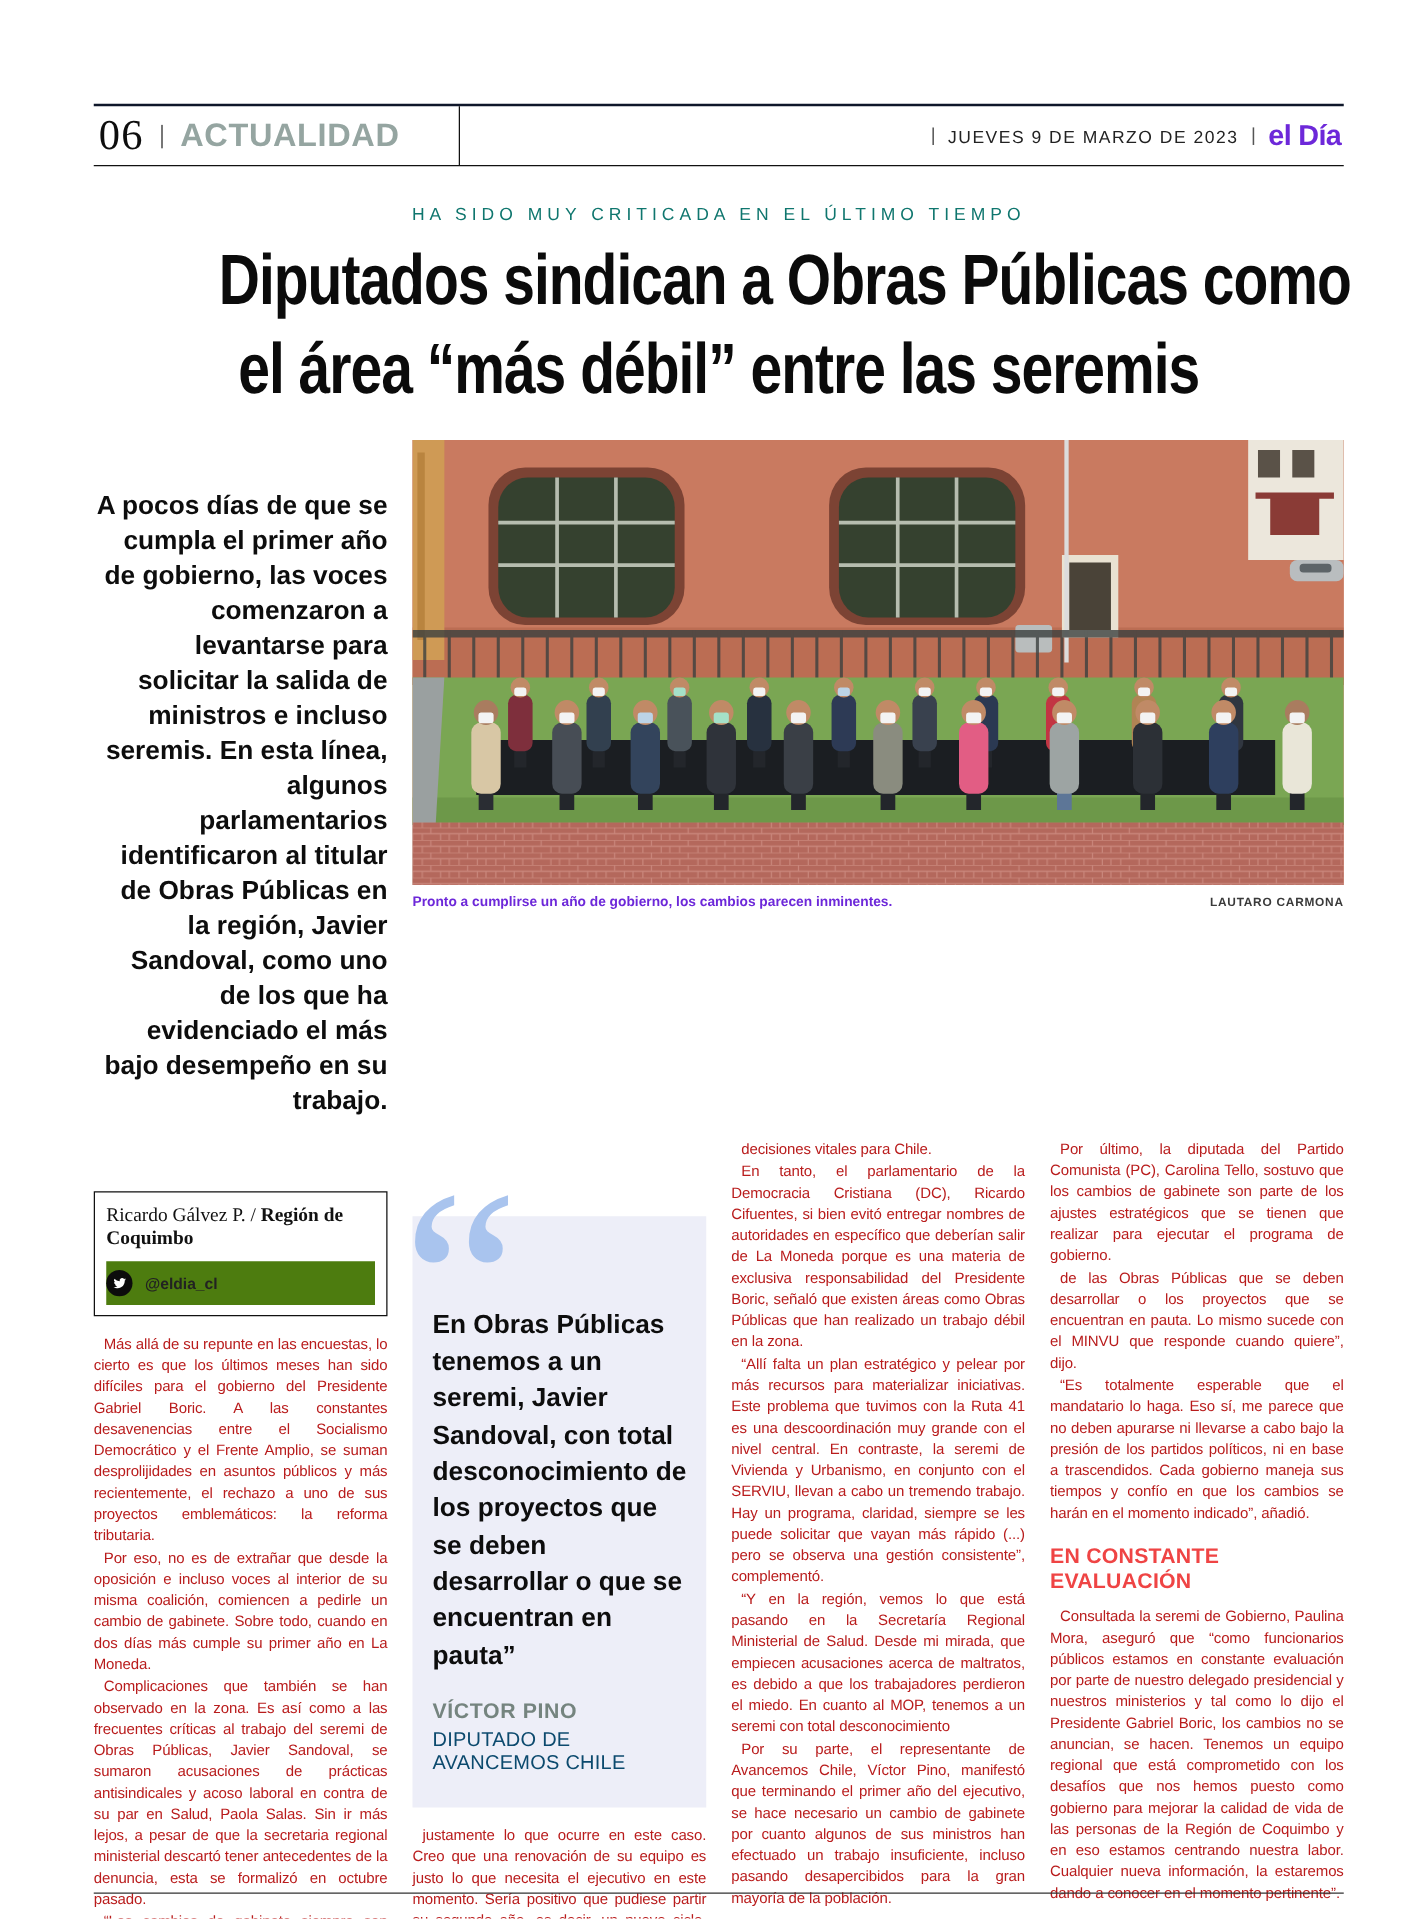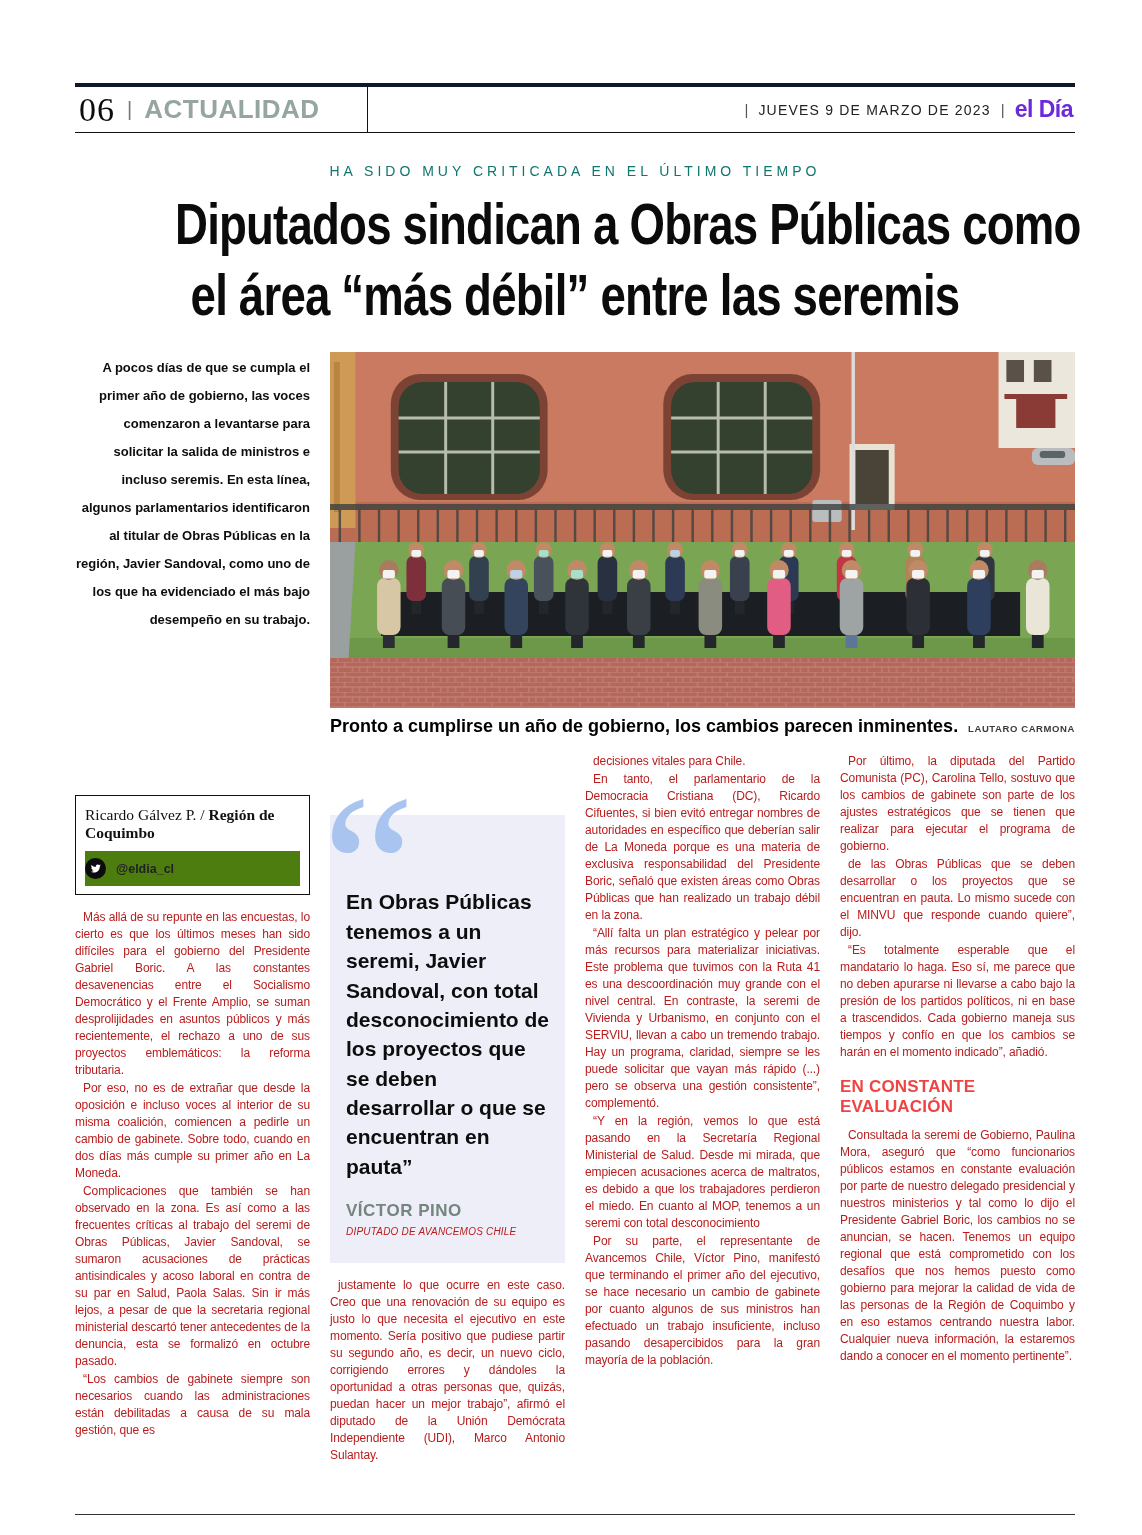--- a/index.html
+++ b/index.html
@@ -2,45 +2,45 @@
 <html lang="es"><head>
 <meta charset="utf-8">
 <style>
   * { margin:0; padding:0; box-sizing:border-box; }
   html,body { background:#ffffff; }
   body { font-family:"Liberation Sans", sans-serif; color:#111; }
   .page { position:relative; width:1142px; height:1535px; background:#fff; overflow:hidden; }
   .inner { position:absolute; left:75px; right:67px; top:0; }
 
   
-  .masthead { margin-top:83px; border-top:4px solid #0f172a; border-bottom:1.5px solid #111;
+  .masthead { margin-top:83px; border-top:2px solid #0f172a; border-bottom:1.5px solid #111;
               height:50px; display:flex; align-items:stretch; }
   .mast-left { width:293px; border-right:1.5px solid #111; display:flex; align-items:center; gap:12px; padding-left:4px; }
   .page-num { font-family:"Liberation Serif", serif; font-size:34px; font-weight:400; letter-spacing:1px; color:#0d0d0d; }
   .mast-sep { color:#777; font-size:20px; font-weight:300; }
   .section-name { font-size:26px; font-weight:700; color:#95a5a1; letter-spacing:.5px; }
   .mast-right { flex:1; display:flex; align-items:center; justify-content:flex-end; gap:10px; padding-right:2px; }
   .date-sep { color:#555; font-size:15px; }
   .issue-date { font-size:14px; letter-spacing:1.2px; color:#222; }
   .brand { font-size:23px; font-weight:700; letter-spacing:-.5px; color:#6d28d9; }
 
   
   .kicker { margin-top:30px; text-align:center; font-size:14px; letter-spacing:4px; color:#0f766e; }
   .headline { margin-top:10px; text-align:center; font-weight:700; color:#0b0b0b; }
   .headline .hl { display:block; white-space:nowrap; font-size:57px; line-height:1.24; letter-spacing:-1px;
                   transform:scaleX(.8); transform-origin:50% 50%; }
 
   
   .lead-row { margin-top:22px; display:flex; gap:20px; }
-  .lede { width:235px; flex:0 0 235px; font-weight:700; font-size:13px; line-height:28px;
-          text-align:right; color:#0d0d0d; padding-top:2px; }
+  .lede { width:235px; flex:0 0 235px; font-weight:700; font-size:21px; line-height:28px;
+          text-align:right; color:#0d0d0d; padding-top:2px;margin-top:37px; }
   .photo-wrap { flex:1; }
   .photo-svg { display:block; width:100%; height:356px; background:#c97a60; }
   .caption-row { display:flex; justify-content:space-between; align-items:baseline; margin-top:8px; }
-  .caption { font-weight:700; font-size:18px; color:#000000; }
+  .caption { font-weight:700; font-size:11px; color:#6d28d9; }
   .credit { font-size:9.5px; font-weight:700; letter-spacing:.6px; color:#3a3a3a; }
 
   
   .body-row { margin-top:16px; display:flex; gap:20px; }
   .col { width:235px; flex:0 0 235px; }
   .col p { font-size:12px; line-height:17px; text-align:justify; color:#b91c1c;
            text-indent:8px; letter-spacing:-.1px; margin-bottom:1px; }
 
   
   .byline-box { margin:42px 0 14px; border:1.5px solid #111; padding:10px 9px 8px; }
@@ -51,21 +51,21 @@
   .tw-icon svg { width:12px; height:12px; fill:#fff; }
   .tw-handle { font-size:12.5px; font-weight:700; color:#222; }
 
   
   .pullquote { position:relative; margin-bottom:14px; }
   .q-mark { position:absolute; top:-52px; left:-8px; font-family:"Liberation Serif", serif;
             font-size:210px; line-height:1; color:#a9c4ee; z-index:2; pointer-events:none; }
   .q-box { background:#edeef8; margin-top:62px; padding:72px 15px 26px 16px; }
   .q-text { font-size:21px; line-height:1.4; font-weight:700; color:#0d0d0d; }
   .q-author { margin-top:20px; font-size:17px; font-weight:700; color:#75847f; letter-spacing:.5px; }
-  .q-role { margin-top:5px; font-size:10px; color:#b91c1c; letter-spacing:.2px;font-style:italic; }
+  .q-role { margin-top:5px; font-size:16px; color:#0c4a6e; letter-spacing:.2px; }
 
   .subhead { font-size:17px; font-weight:700; color:#ef4444; margin:16px 0 10px; letter-spacing:.2px; }
 
   .bottom-rule { position:absolute; left:75px; right:67px; bottom:20px; border-top:1px solid #333; }
 </style>
 </head>
 <body>
 
 <div class="page">
   <div class="inner">

